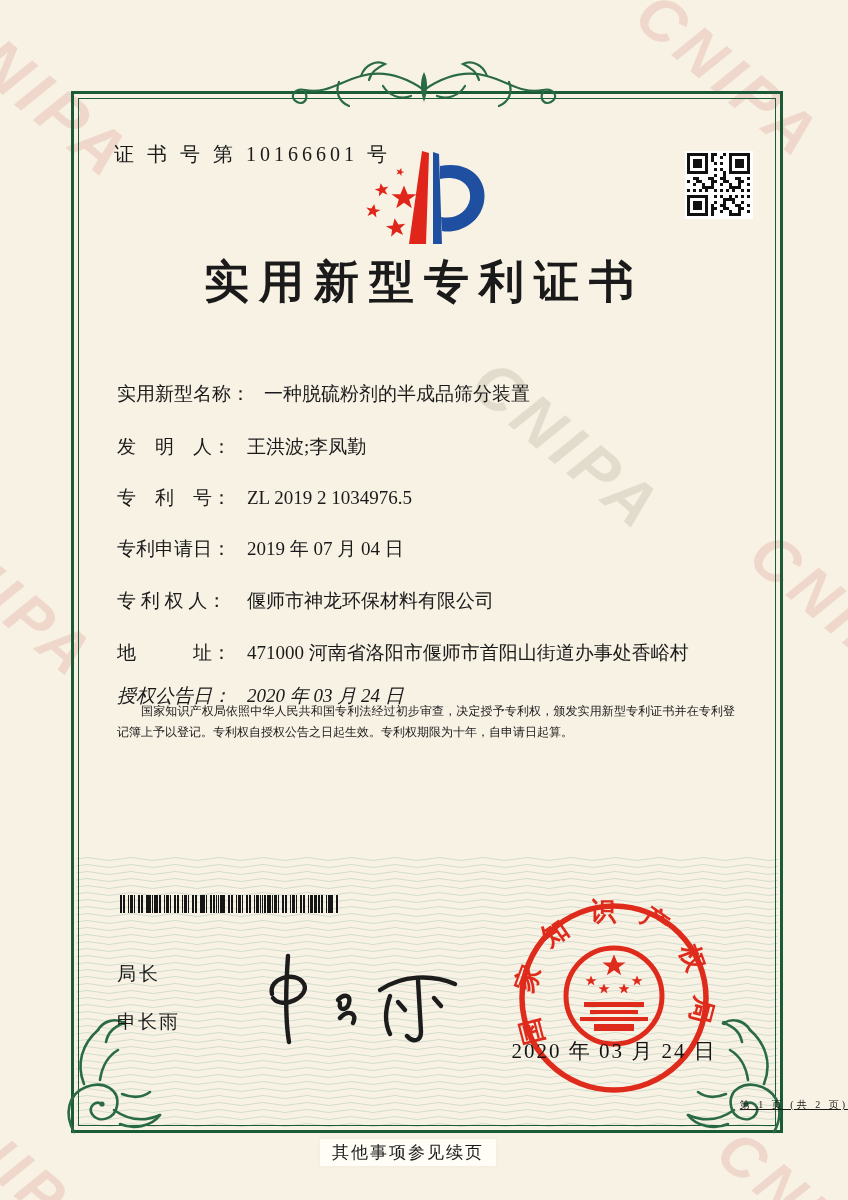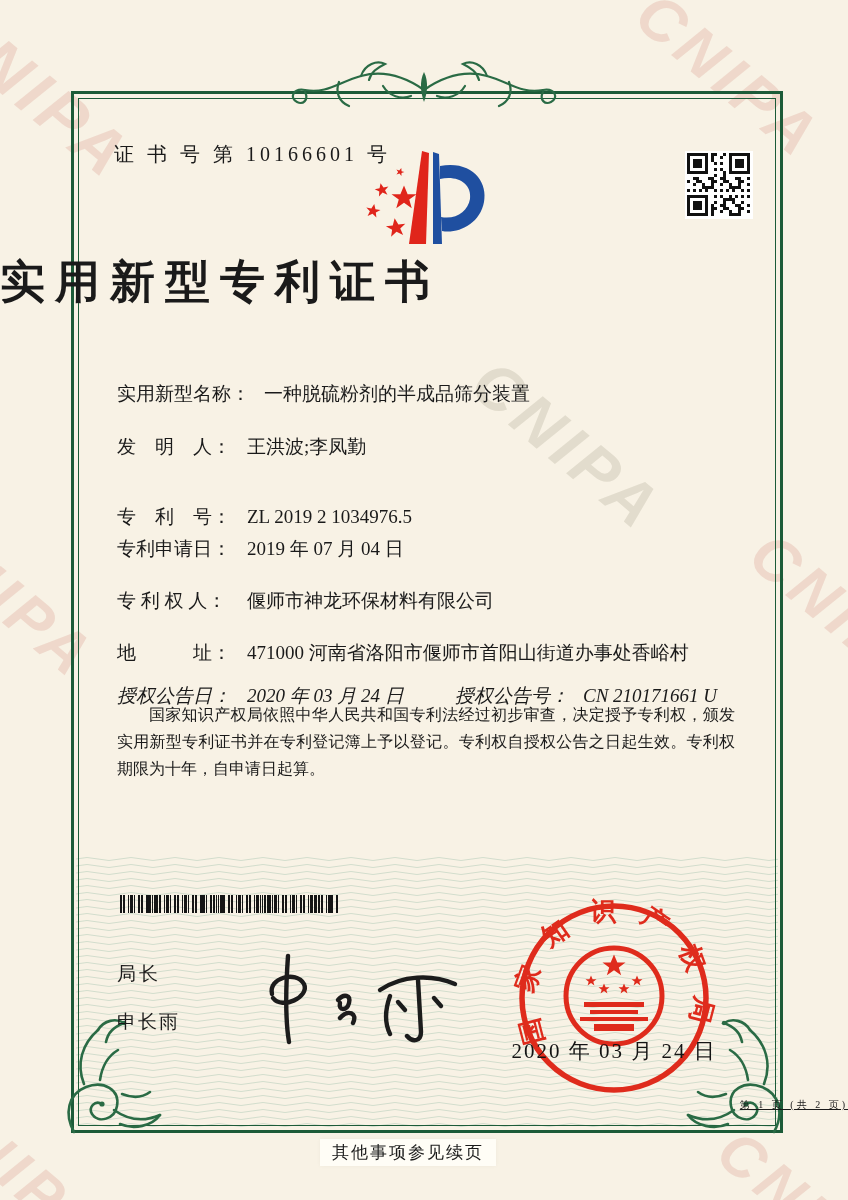--- a/index.html
+++ b/index.html
@@ -10,26 +10,26 @@
       font-weight:bold;font-style:italic;letter-spacing:6px;transform:rotate(40deg);
       transform-origin:left top;pointer-events:none;user-select:none;}
   .wm-pink{color:rgba(214,152,138,0.28);}
   .wm-gray{color:rgba(140,133,112,0.20);}
   
   .frame-outer{left:71px;top:91px;width:712px;height:1042px;border:3px solid #1c5b38;box-sizing:border-box;}
   .frame-inner{left:78px;top:98px;width:698px;height:1028px;border:1px solid #1c5b38;box-sizing:border-box;}
   
   .waveband{left:76px;top:856px;width:702px;height:274px;overflow:hidden;}
   .certno{left:114px;top:141px;font-size:20px;letter-spacing:4px;}
-  .title{left:0;top:252px;width:848px;text-align:left;font-size:45px;font-weight:bold;letter-spacing:10px;}
+  .title{left:0;top:252px;width:848px;text-align:center;font-size:45px;font-weight:bold;letter-spacing:10px;}
   .frow{left:117px;width:640px;font-size:19px;white-space:nowrap;margin-top:20px;}
   .flabel{display:inline-block;min-width:116px;}
   .fvalue{margin-left:14px;}
   .grant2{position:absolute;left:338px;top:0;}
-  .paras{left:117px;top:701px;width:618px;font-size:16px;line-height:27px;text-align:justify;}
+  .paras{left:117px;top:701px;width:618px;font-size:12px;line-height:21px;text-align:justify;}
   .paras p{margin:0;text-indent:2em;}
   .barcode{left:120px;top:895px;width:218px;height:18px;
     background:
      repeating-linear-gradient(90deg,#151515 0 2px,transparent 2px 3px,#151515 3px 5px,transparent 5px 8px,#151515 8px 9px,transparent 9px 10px,#151515 10px 13px,transparent 13px 14px,#151515 14px 15px,transparent 15px 18px),
      repeating-linear-gradient(90deg,transparent 0 4px,#151515 4px 5px,transparent 5px 11px,#151515 11px 13px,transparent 13px 23px);}
   .signer-title{left:117px;top:961px;font-size:19px;letter-spacing:3px;}
   .signer-name{left:117px;top:1009px;font-size:19px;letter-spacing:2px;}
   .pagenum{left:0;top:1098px;width:848px;text-align:right;font-size:10px;letter-spacing:3px;text-decoration:underline;}
   .note-box{left:320px;top:1139px;width:176px;height:27px;background:#fffdf6;
             display:flex;align-items:center;justify-content:center;
@@ -278,37 +278,34 @@
 </div>
 
 <div class="abs title">实用新型专利证书</div>
 
 <div class="abs frow" style="top:361px;">
   <span class="flabel">实用新型名称：</span><span class="fvalue">一种脱硫粉剂的半成品筛分装置</span>
 </div>
 <div class="abs frow" style="top:414px;">
   <span class="flabel">发　明　人：</span><span class="fvalue">王洪波;李凤勤</span>
 </div>
-<div class="abs frow" style="top:484px;">
+<div class="abs frow" style="top:465px;">
   <span class="flabel">专　利　号：</span><span class="fvalue">ZL 2019 2 1034976.5</span>
 </div>
 <div class="abs frow" style="top:516px;">
   <span class="flabel">专利申请日：</span><span class="fvalue">2019 年 07 月 04 日</span>
 </div>
 <div class="abs frow" style="top:568px;">
   <span class="flabel">专 利 权 人：</span><span class="fvalue">偃师市神龙环保材料有限公司</span>
 </div>
 <div class="abs frow" style="top:620px;">
   <span class="flabel">地　　　址：</span><span class="fvalue">471000 河南省洛阳市偃师市首阳山街道办事处香峪村</span>
 </div>
 <div class="abs frow" style="top:663px;font-style:italic;">
   <span class="flabel">授权公告日：</span><span class="fvalue">2020 年 03 月 24 日</span>
-  <span class="grant2">
-    <span>授权公告号：</span><span class="fvalue">CN 210171661 U</span>
-  </span>
 </div>
 
 <div class="abs paras">
   <p>国家知识产权局依照中华人民共和国专利法经过初步审查，决定授予专利权，颁发实用新型专利证书并在专利登记簿上予以登记。专利权自授权公告之日起生效。专利权期限为十年，自申请日起算。</p>
 </div>
 
 <div class="abs barcode"></div>
 
 <div class="abs signer-title">局长</div>
 <div class="abs signer-name">申长雨</div>

